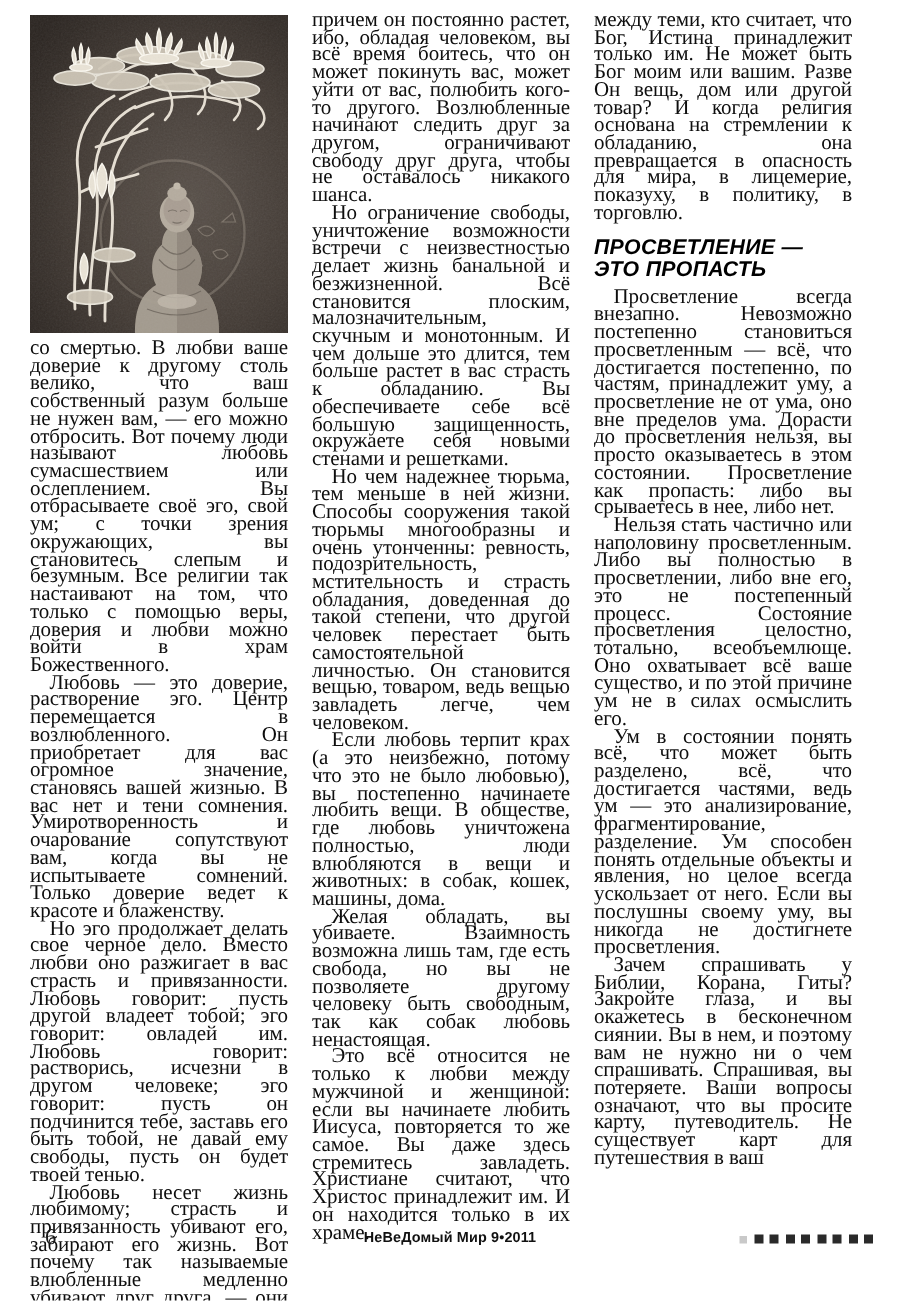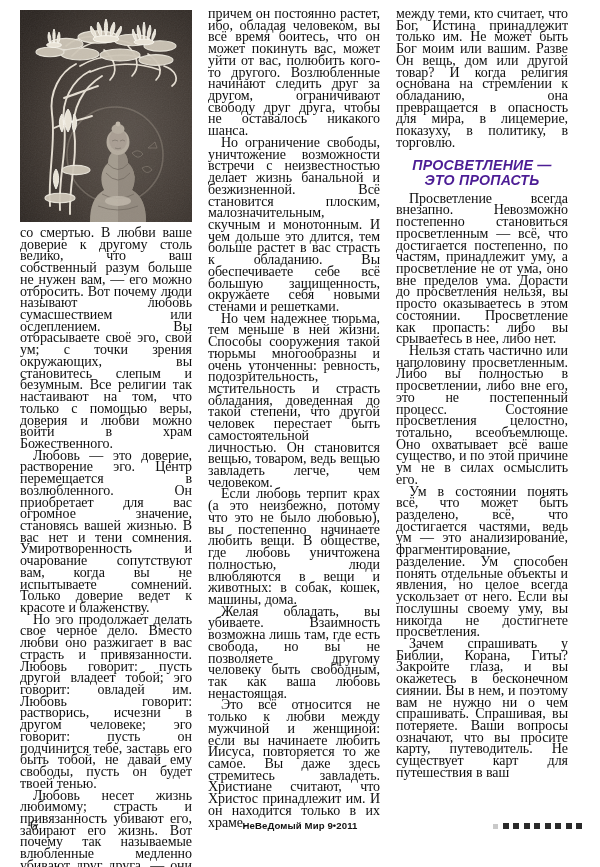--- a/index.html
+++ b/index.html
@@ -66,22 +66,22 @@
   
   .headline {
     font-family: "Liberation Sans", "DejaVu Sans", sans-serif;
     font-weight: bold;
     font-style: italic;
     font-size: 14.2px;
     line-height: 15.5px;
     letter-spacing: 0.2px;
     margin: 9px 0 4px 0;
     text-indent: 0;
-    text-align: center;
-    color: #4c1d95;
+    text-align: left;
+    color: #000000;
   }
 
   
   .footer {
     position: absolute;
     left: 0;
     bottom: 0;
     width: 600px;
     height: 52px;
   }
@@ -267,21 +267,21 @@
       <p>Любовь — это доверие, растворение эго. Центр перемещается в возлюбленного. Он приобретает для вас огромное значение, становясь вашей жизнью. В вас нет и тени сомнения. Умиротворенность и очарование сопутствуют вам, когда вы не испытываете сомнений. Только доверие ведет к красоте и блаженству.</p>
       <p>Но эго продолжает делать свое черное дело. Вместо любви оно разжигает в вас страсть и привязанности. Любовь говорит: пусть другой владеет тобой; эго говорит: овладей им. Любовь говорит: растворись, исчезни в другом человеке; эго говорит: пусть он подчинится тебе, заставь его быть тобой, не давай ему свободы, пусть он будет твоей тенью.</p>
       <p>Любовь несет жизнь любимому; страсть и привязанность убивают его, забирают его жизнь. Вот почему так называемые влюбленные медленно убивают друг друга, — они ядовиты. Любовью вы убиваете друг друга. Из-за этого наш мир так безобразен, хотя, кажется, он наполнен любовью.</p>
     </div>
 
     <div class="col">
       <p class="noindent">причем он постоянно растет, ибо, обладая человеком, вы всё время боитесь, что он может покинуть вас, может уйти от вас, полюбить кого-то другого. Возлюбленные начинают следить друг за другом, ограничивают свободу друг друга, чтобы не оставалось никакого шанса.</p>
       <p>Но ограничение свободы, уничтожение возможности встречи с неизвестностью делает жизнь банальной и безжизненной. Всё становится плоским, малозначительным, скучным и монотонным. И чем дольше это длится, тем больше растет в вас страсть к обладанию. Вы обеспечиваете себе всё большую защищенность, окружаете себя новыми стенами и решетками.</p>
       <p>Но чем надежнее тюрьма, тем меньше в ней жизни. Способы сооружения такой тюрьмы многообразны и очень утонченны: ревность, подозрительность, мстительность и страсть обладания, доведенная до такой степени, что другой человек перестает быть самостоятельной личностью. Он становится вещью, товаром, ведь вещью завладеть легче, чем человеком.</p>
       <p>Если любовь терпит крах (а это неизбежно, потому что это не было любовью), вы постепенно начинаете любить вещи. В обществе, где любовь уничтожена полностью, люди влюбляются в вещи и животных: в собак, кошек, машины, дома.</p>
-      <p>Желая обладать, вы убиваете. Взаимность возможна лишь там, где есть свобода, но вы не позволяете другому человеку быть свободным, так как ваша любовь ненастоящая.</p>
+      <p>Желая обладать, вы убиваете. Взаимность возможна лишь там, где есть свобода, но вы не позволяете другому человеку быть свободным, так как собак любовь ненастоящая.</p>
       <p>Это всё относится не только к любви между мужчиной и женщиной: если вы начинаете любить Иисуса, повторяется то же самое. Вы даже здесь стремитесь завладеть. Христиане считают, что Христос принадлежит им. И он находится только в их храме.</p>
     </div>
 
     <div class="col">
       <p class="noindent">между теми, кто считает, что Бог, Истина принадлежит только им. Не может быть Бог моим или вашим. Разве Он вещь, дом или другой товар? И когда религия основана на стремлении к обладанию, она превращается в опасность для мира, в лицемерие, показуху, в политику, в торговлю.</p>
 
       <div class="headline">ПРОСВЕТЛЕНИЕ — ЭТО ПРОПАСТЬ</div>
 
       <p>Просветление всегда внезапно. Невозможно постепенно становиться просветленным — всё, что достигается постепенно, по частям, принадлежит уму, а просветление не от ума, оно вне пределов ума. Дорасти до просветления нельзя, вы просто оказываетесь в этом состоянии. Просветление как пропасть: либо вы срываетесь в нее, либо нет.</p>
       <p>Нельзя стать частично или наполовину просветленным. Либо вы полностью в просветлении, либо вне его, это не постепенный процесс. Состояние просветления целостно, тотально, всеобъемлюще. Оно охватывает всё ваше существо, и по этой причине ум не в силах осмыслить его.</p>

